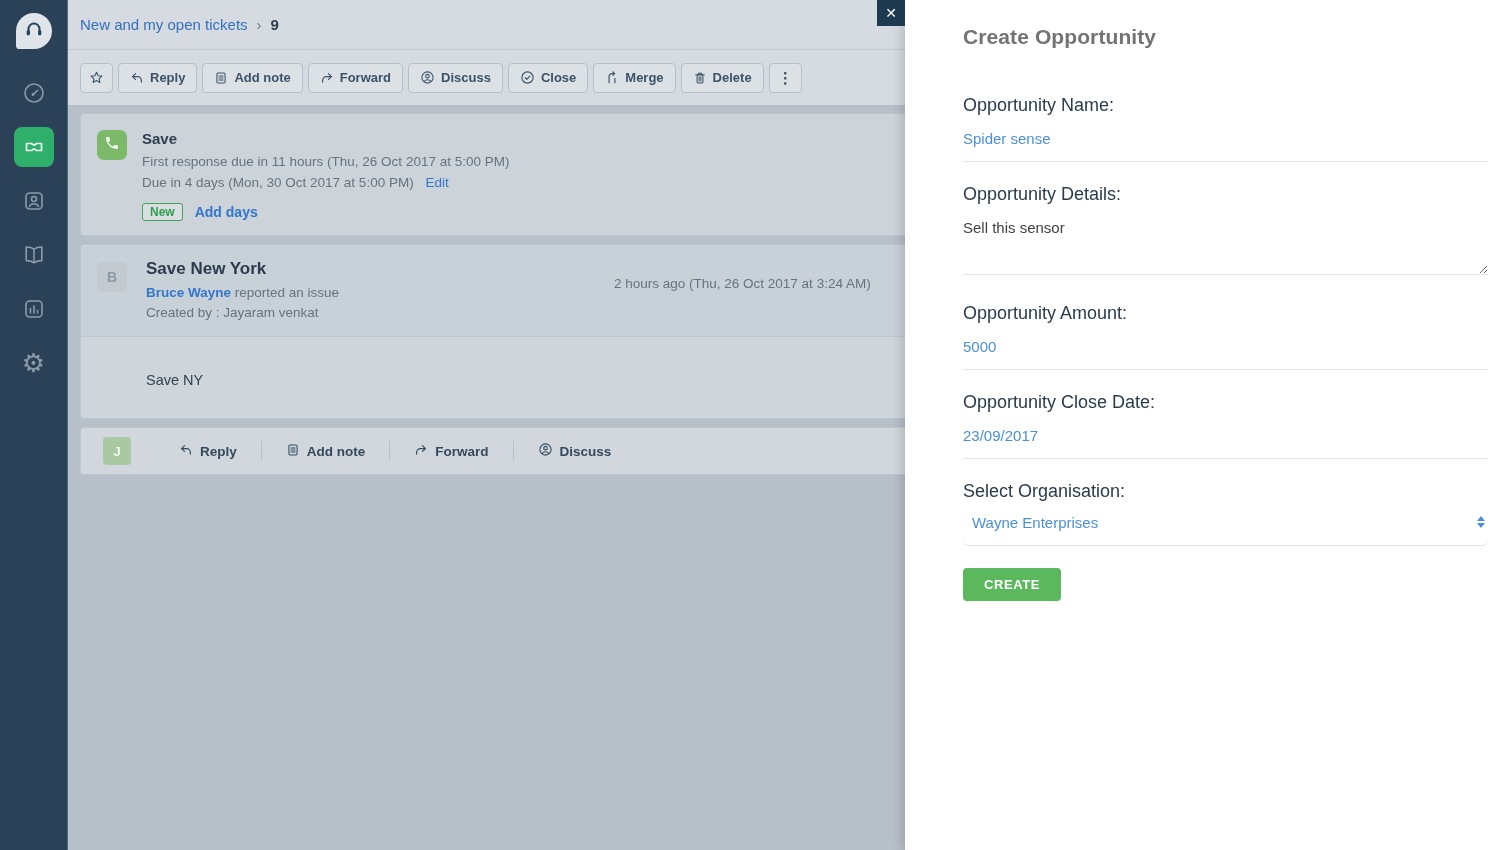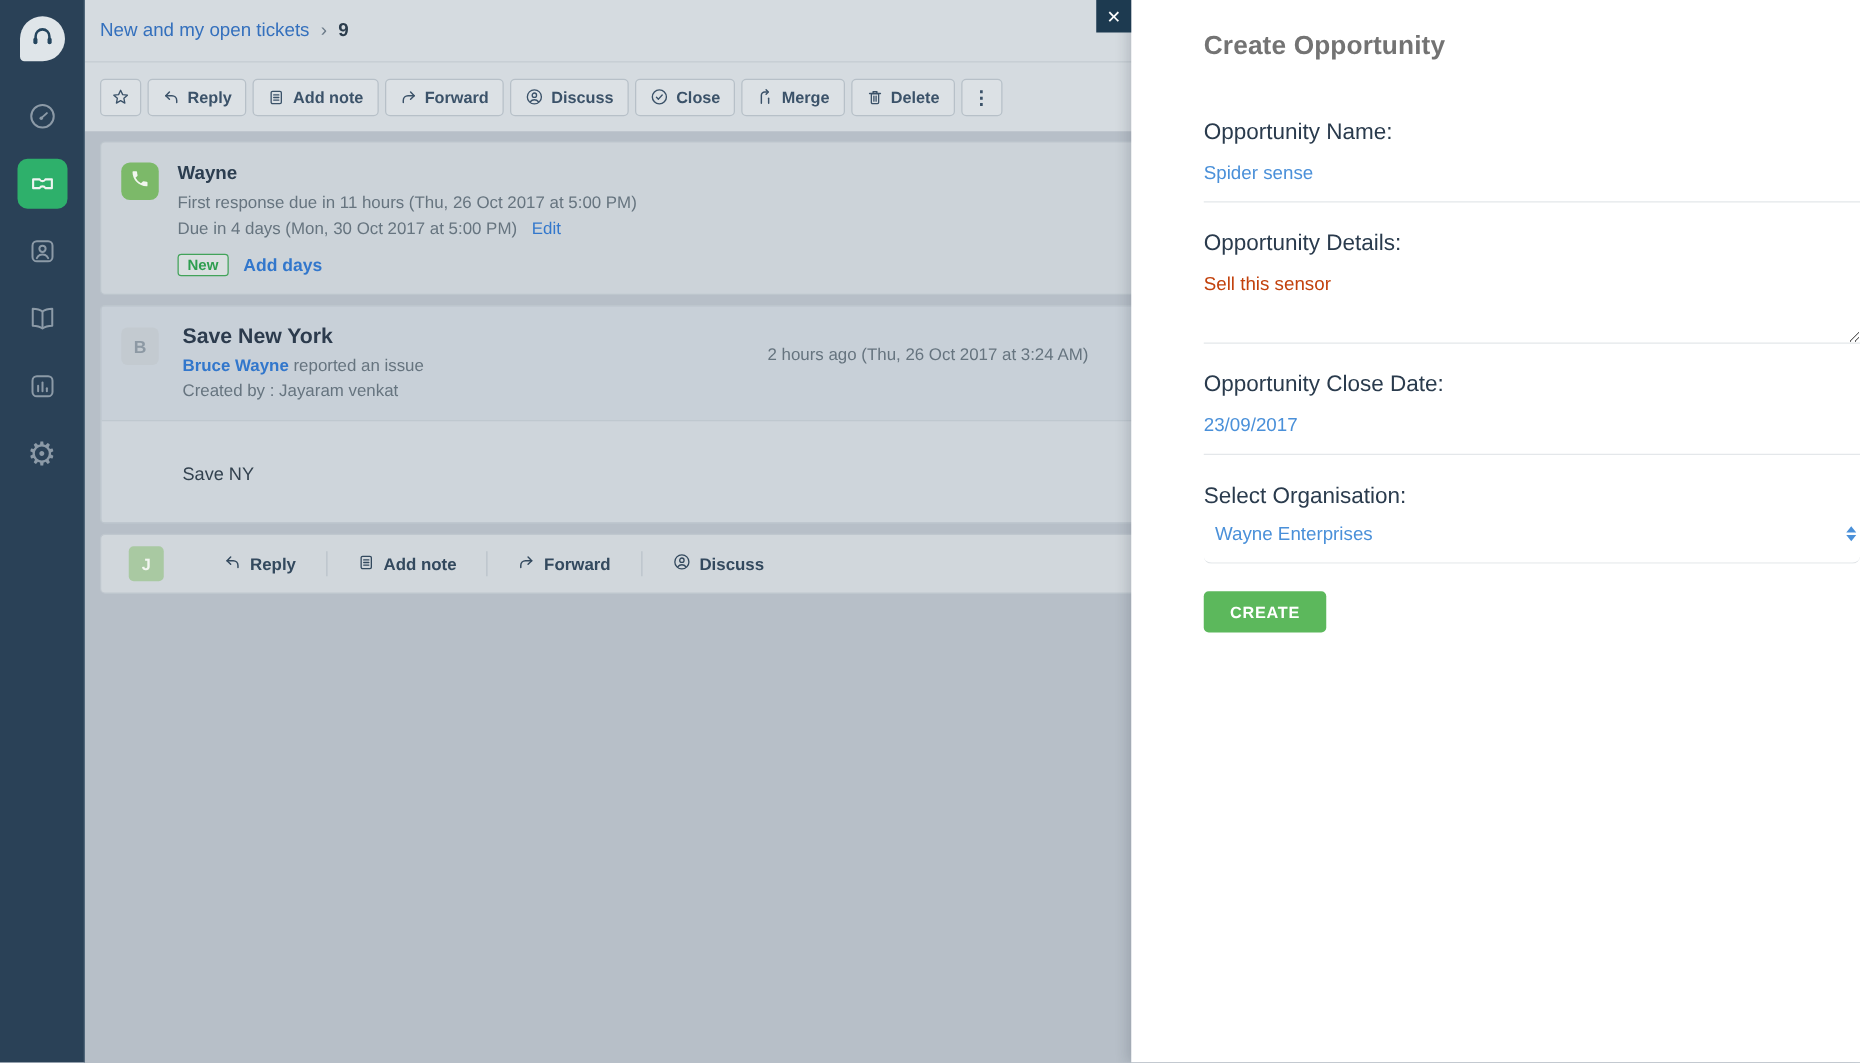--- a/index.html
+++ b/index.html
@@ -66,21 +66,21 @@
   .panel { position:absolute; right:0; top:0; bottom:0; width:583px; background:#ffffff; z-index:10;
            box-shadow:-3px 0 10px rgba(20,35,50,0.18); padding:0 0 0 58px; }
   .panel-close { position:absolute; left:-28px; top:0; width:28px; height:26px; background:#1d3a50; color:#ffffff;
                  font-size:14px; display:flex; align-items:center; justify-content:center; cursor:pointer; }
   .panel-title { margin-top:25px; font-size:21px; font-weight:bold; color:#737373; letter-spacing:0.1px; }
   .fld-label { font-size:18px; color:#2a3b4d; }
   .fld-input { display:block; width:100%; border:none; border-bottom:1px solid #e4e7ea; background:transparent;
                color:#4a90d9; font-size:15px; font-family:"Liberation Sans","DejaVu Sans",sans-serif;
                padding:0 0 14px 0; margin-top:14px; outline:none; }
   .fld-textarea { display:block; width:100%; height:64px; border:none; border-bottom:1px solid #e4e7ea; background:transparent;
-                  color:#c2410c; font-size:15px; font-family:"Liberation Sans","DejaVu Sans",sans-serif;
+                  color:#404040; font-size:15px; font-family:"Liberation Sans","DejaVu Sans",sans-serif;
                   padding:8px 0 0 0; margin-top:6px; outline:none; resize:vertical; }
   .m-name { margin-top:46px; }
   .m-details { margin-top:22px; }
   .m-amount { margin-top:28px; }
   .m-date { margin-top:22px; }
   .m-org { margin-top:22px; }
   .select-wrap { position:relative; }
   .fld-select { display:block; width:100%; border:none; border-bottom:1px solid #e0e4e7; border-radius:0 0 6px 6px;
                 background:transparent; color:#4a90d9; font-size:15px; font-family:"Liberation Sans","DejaVu Sans",sans-serif;
                 padding:0 0 14px 9px; margin-top:12px; outline:none; appearance:none; -webkit-appearance:none; cursor:pointer; }
@@ -247,21 +247,21 @@
 
     <div class="card status-card">
       <div class="phone-badge">
         <span>
           <svg width="16" height="16" viewBox="0 0 24 24" fill="#f2f6ef">
             <path d="M6.62 10.79a15.05 15.05 0 0 0 6.59 6.59l2.2-2.2a1 1 0 0 1 1.02-.24c1.12.37 2.33.57 3.57.57a1 1 0 0 1 1 1V20a1 1 0 0 1-1 1C10.61 21 3 13.39 3 4a1 1 0 0 1 1-1h3.5a1 1 0 0 1 1 1c0 1.24.2 2.45.57 3.57a1 1 0 0 1-.25 1.02l-2.2 2.2z"></path>
           </svg>
         </span>
       </div>
       <div>
-        <div class="status-title">Wayne</div>
+        <div class="status-title">Save</div>
         <div class="status-line">First response due in 11 hours (Thu, 26 Oct 2017 at 5:00 PM)</div>
         <div class="status-line">
           <span>Due in 4 days (Mon, 30 Oct 2017 at 5:00 PM)</span>
           <span class="edit-link">Edit</span>
         </div>
         <div class="tag-row">
           <span class="tag-new">New</span>
           <span class="add-tags">Add days</span>
         </div>
       </div>
@@ -339,20 +339,24 @@
   <div class="m-name">
     <label class="fld-label">Opportunity Name:</label>
     <input class="fld-input" type="text" value="Spider sense" style="">
   </div>
 
   <div class="m-details">
     <label class="fld-label">Opportunity Details:</label>
     <textarea class="fld-textarea" style="">Sell this sensor</textarea>
   </div>
 
+  <div class="m-amount">
+    <label class="fld-label">Opportunity Amount:</label>
+    <input class="fld-input" type="text" value="5000" style="">
+  </div>
 
   <div class="m-date">
     <label class="fld-label">Opportunity Close Date:</label>
     <input class="fld-input" type="text" value="23/09/2017" style="">
   </div>
 
   <div class="m-org">
     <label class="fld-label">Select Organisation:</label>
     <div class="select-wrap">
       <select class="fld-select">

